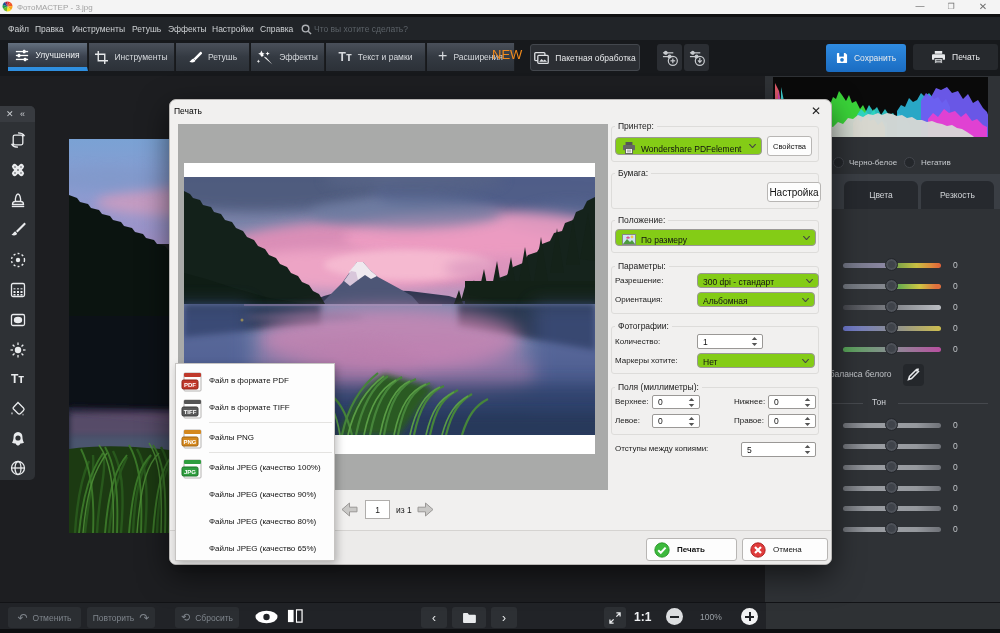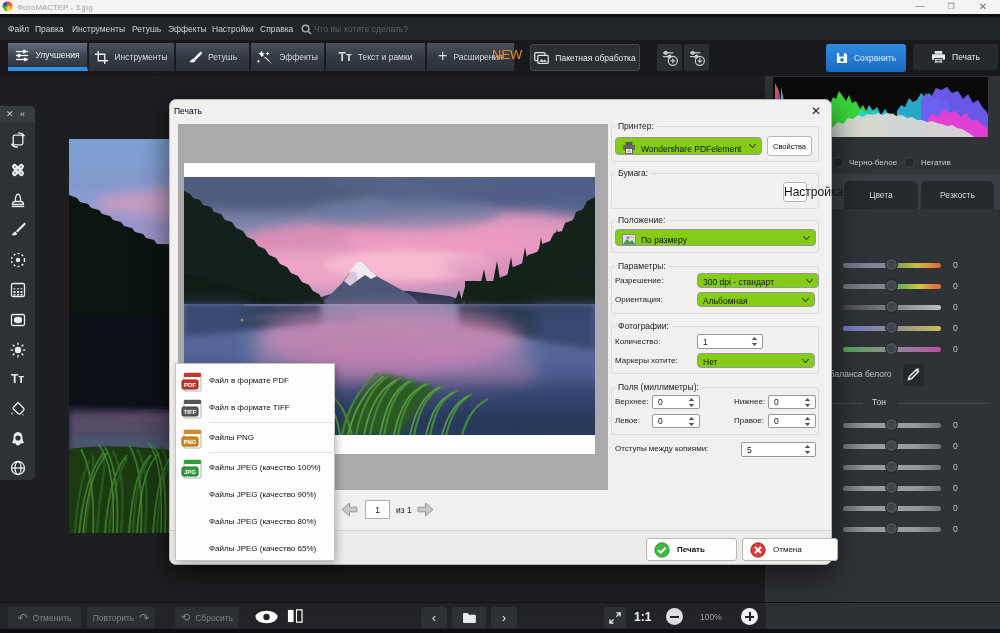--- a/index.html
+++ b/index.html
@@ -606,21 +606,21 @@
       </svg>
  <div class="abs" style="left:0px;top:430px;width:661px;height:1px;background:#d5d3d1"></div>
  <div class="abs" style="left:0px;top:431px;width:661px;height:33px;background:#ecebea;border-radius:0 0 6px 6px"></div>
  <div class="wbtn2" style="left:476px;top:438px;width:91px;height:23px">
   <svg class="abs" style="left:7px;top:3px" width="16" height="16" viewBox="0 0 16 16">
           <circle cx="8" cy="8" r="7.2" fill="#3db93d" stroke="#1e8f1e" stroke-width="0.8"></circle>
           <path d="M4.2 8.2l2.6 2.6 4.8-5.2" fill="none" stroke="#fff" stroke-width="2"></path>
         </svg>
   <span class="abs" style="left:30px;top:6px;font-weight:bold">Печать</span>
       </div>
- <div class="wbtn2" style="left:572px;top:438px;width:96px;height:23px">
+ <div class="wbtn2" style="left:572px;top:438px;width:86px;height:23px">
   <svg class="abs" style="left:7px;top:3px" width="16" height="16" viewBox="0 0 16 16">
           <circle cx="8" cy="8" r="7.2" fill="#e03c3c" stroke="#a21212" stroke-width="0.8"></circle>
           <path d="M5 5l6 6M11 5l-6 6" stroke="#fff" stroke-width="2.2"></path>
         </svg>
   <span class="abs" style="left:30px;top:6px">Отмена</span>
       </div>
 
  <div class="gb" style="top:26px;height:36px">
         <span class="cap">Принтер:</span>
       </div>
@@ -634,21 +634,21 @@
         </svg>
   Wondershare PDFelement
   <svg class="chev" viewBox="0 0 8 5">
           <path d="M0 0l4 4.6L8 0" fill="none" stroke="#444" stroke-width="1.3"></path>
         </svg></div>
  <div class="wbtn2" style="left:597px;top:36px;width:45px;height:20px;line-height:19px;font-size:7.5px">Свойства</div>
 
  <div class="gb" style="top:73px;height:36px">
         <span class="cap">Бумага:</span>
       </div>
- <div class="wbtn2" style="left:613px;top:82px;width:24px;height:20px;line-height:19px;font-size:12px">Настройка</div>
+ <div class="wbtn2" style="left:597px;top:82px;width:54px;height:20px;line-height:19px;font-size:10px">Настройка</div>
 
  <div class="gb" style="top:120px;height:33px">
         <span class="cap">Положение:</span>
       </div>
  <div class="dd" style="left:445px;top:129px;width:201px;height:17px">
   <svg style="margin:0 5px 0 6px" width="14" height="11" viewBox="0 0 14 11">
           <rect x="0.5" y="0.5" width="13" height="10" fill="#cfe4f5" stroke="#888"></rect>
           <path d="M1 10l4-5 3 3 2-2 3 4z" fill="#4e9b3f"></path>
           <circle cx="10" cy="3" r="1.4" fill="#f2c94c"></circle>
           <path d="M4 4c1-2 3-2 4 0-1 1-3 1-4 0z" fill="#d6508f"></path>

